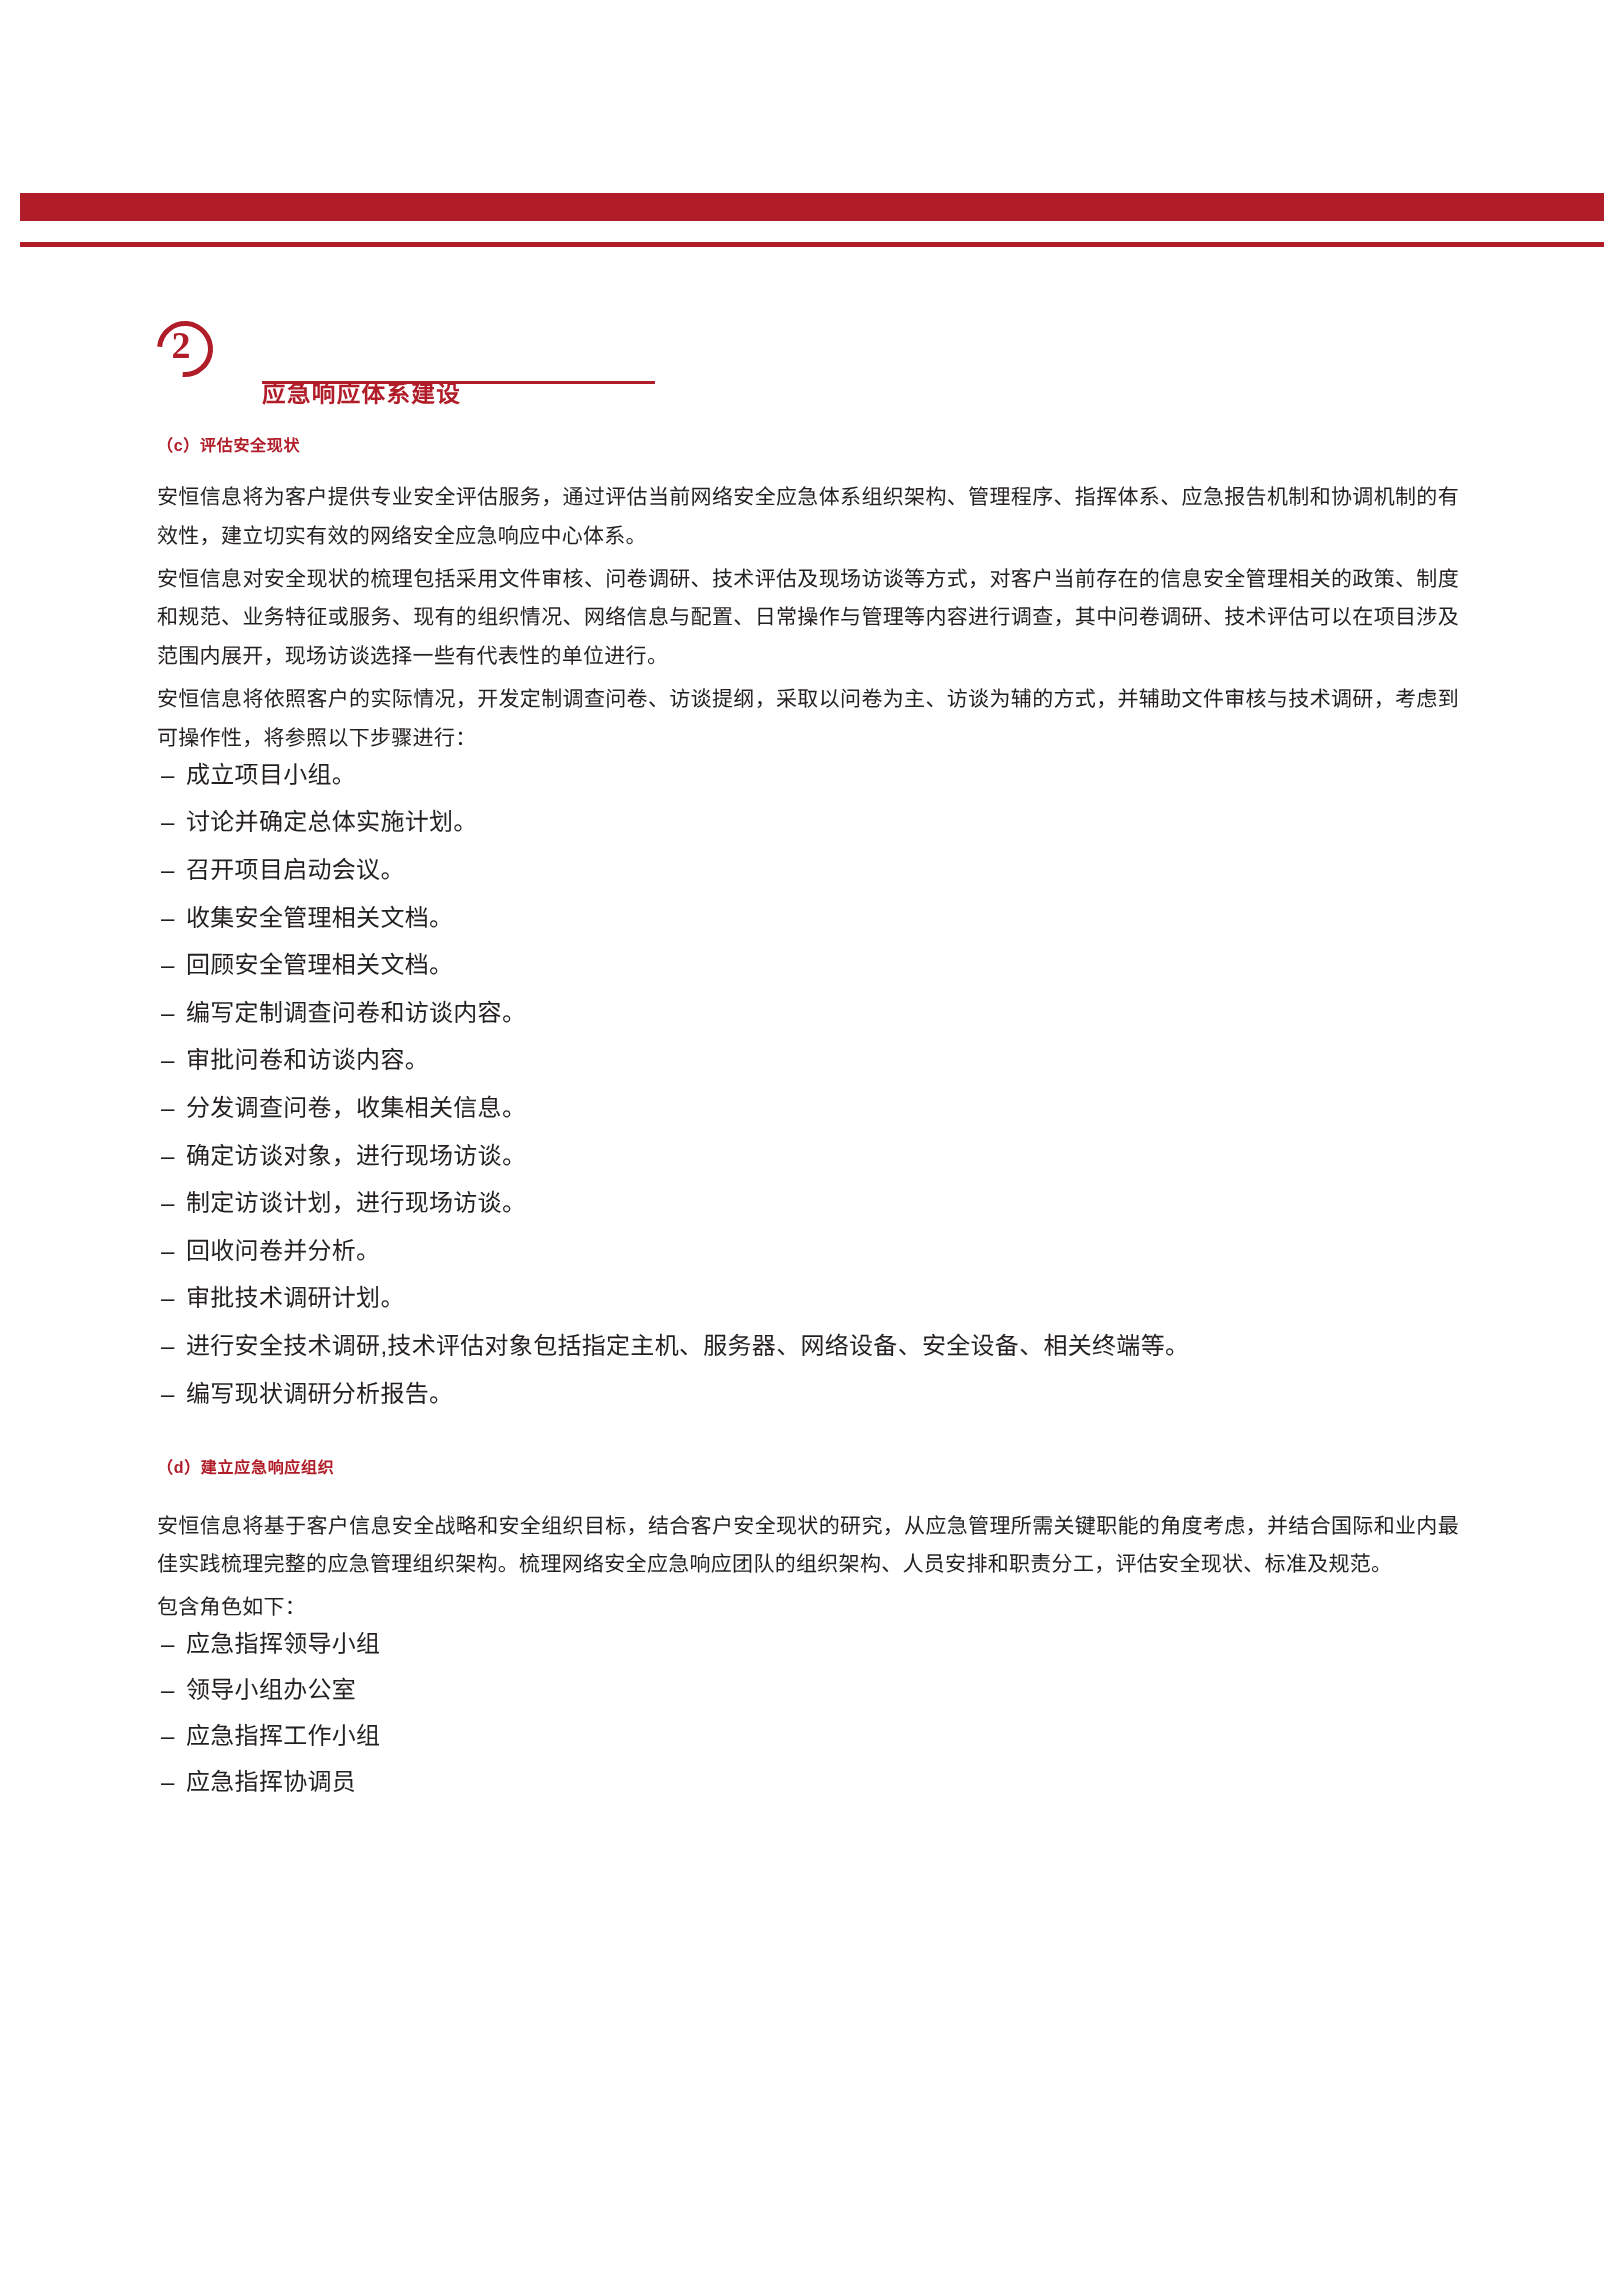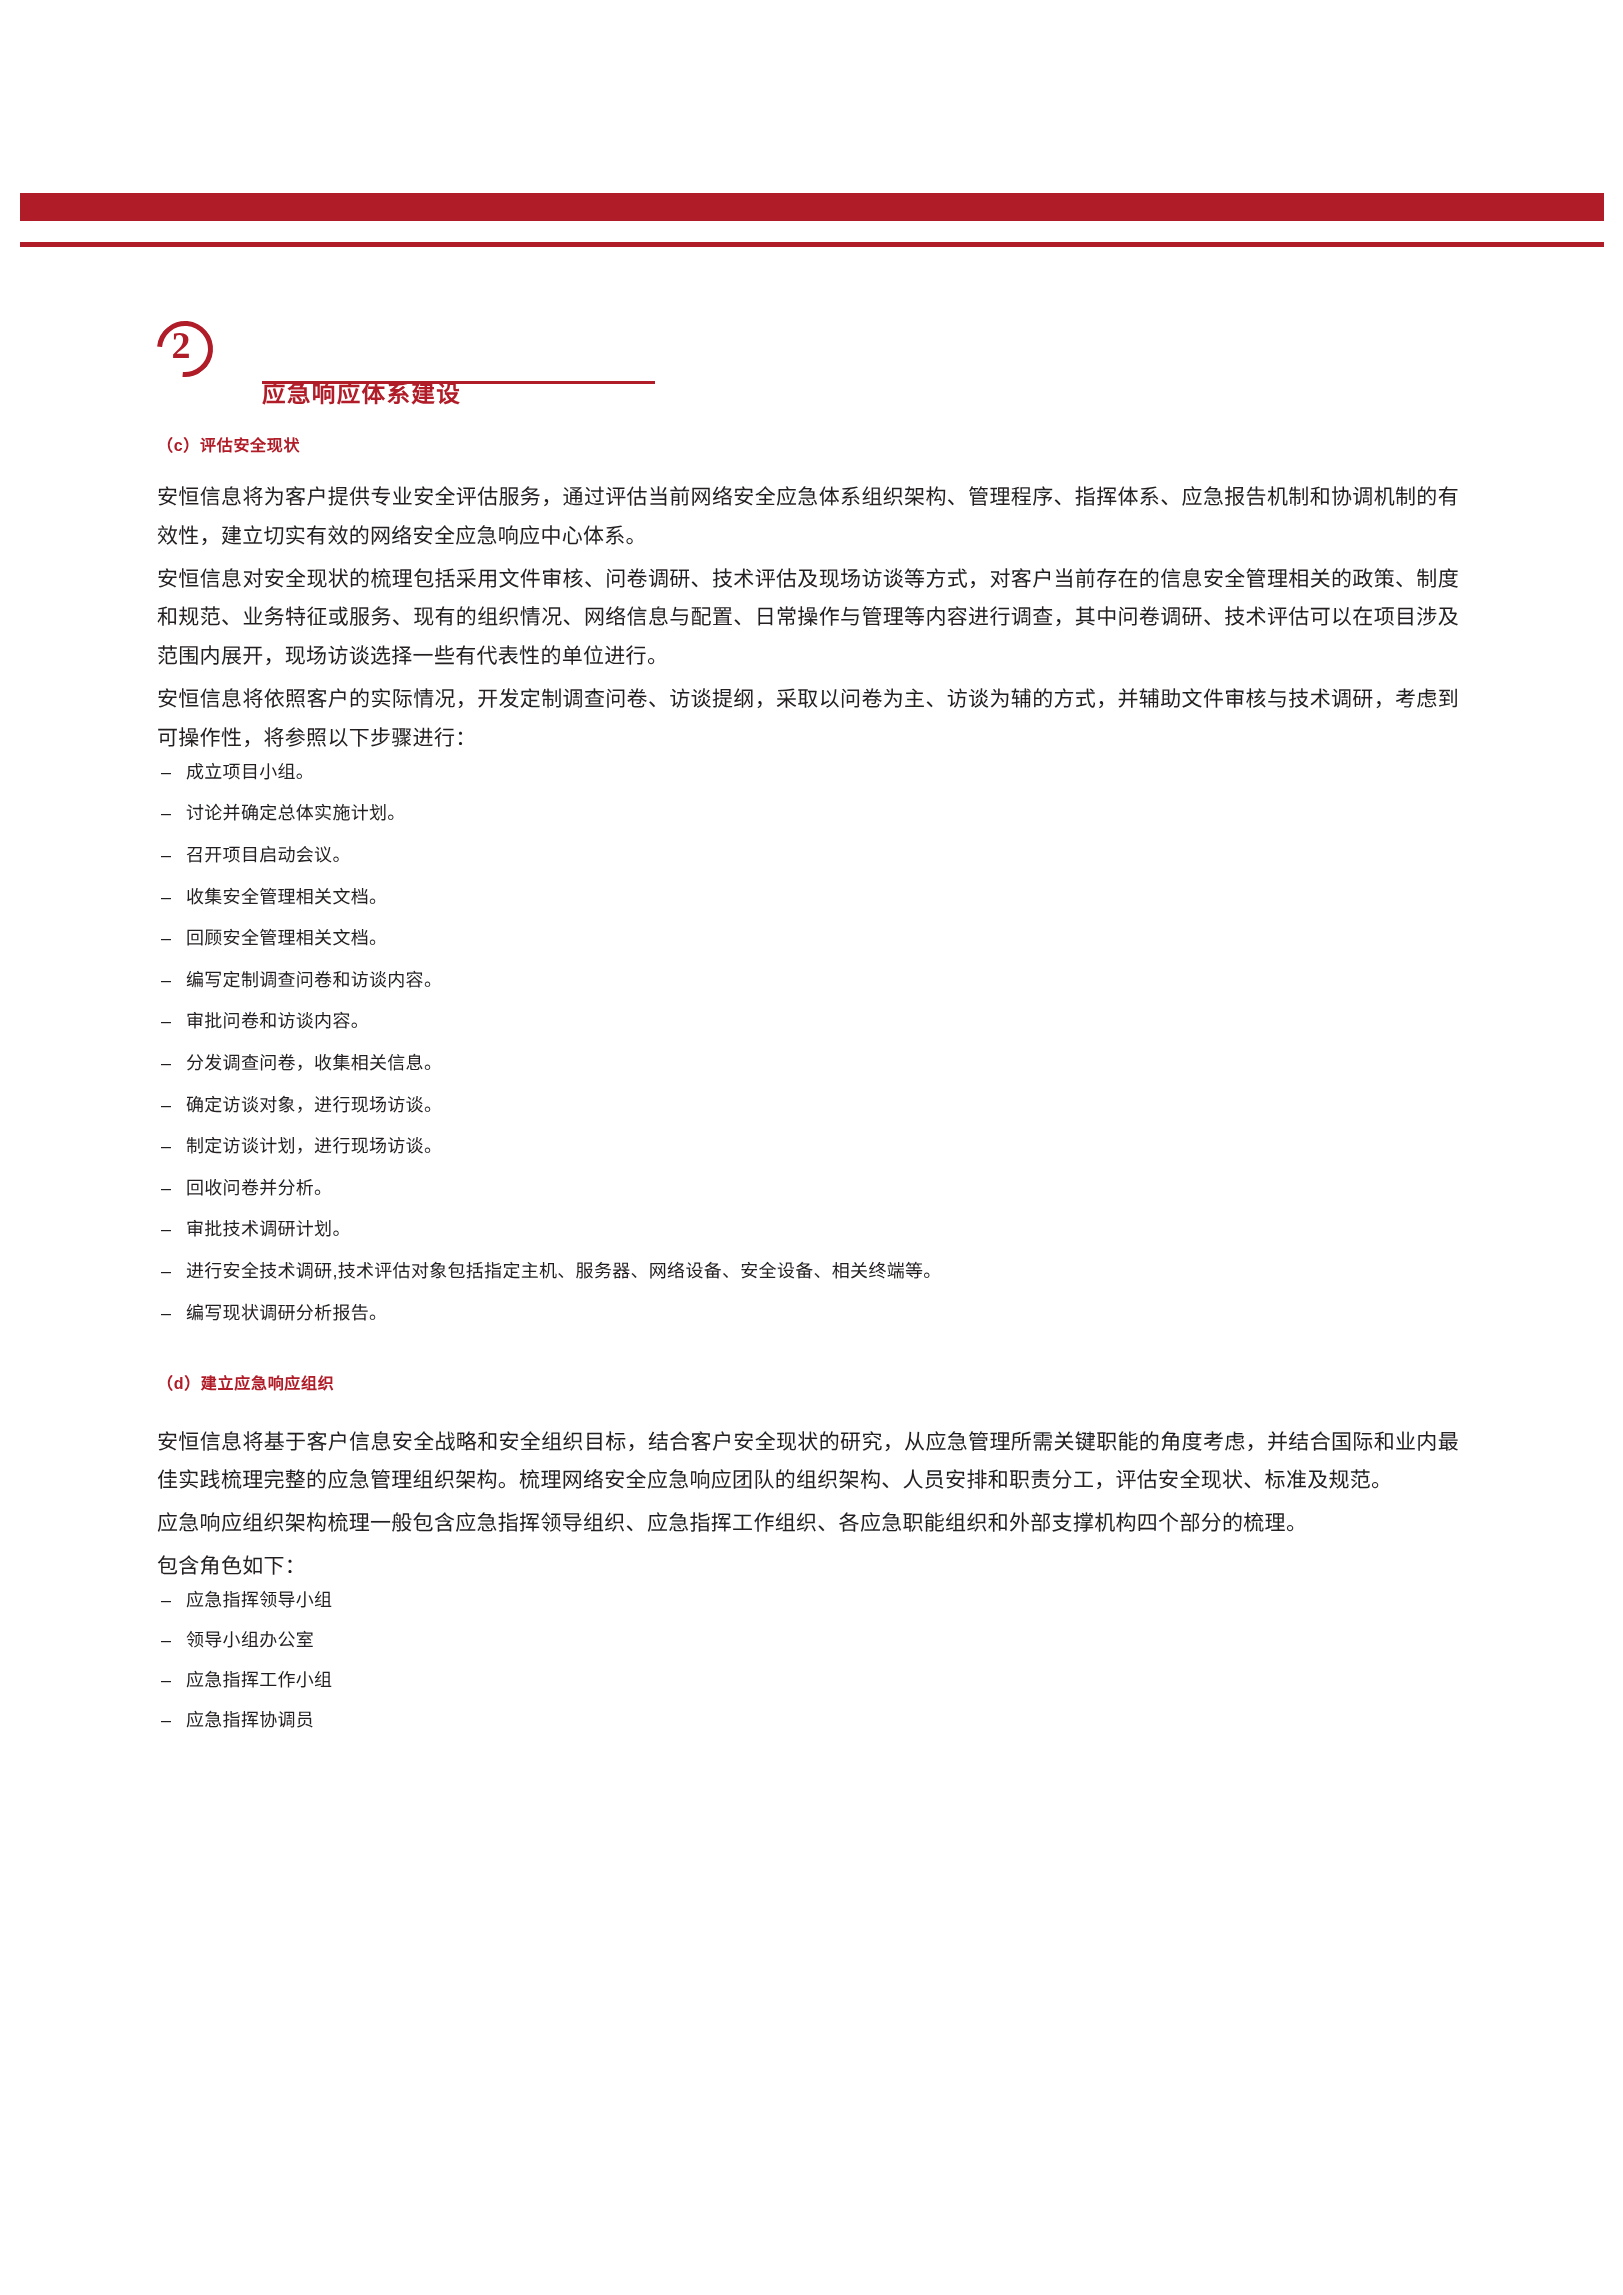--- a/index.html
+++ b/index.html
@@ -112,21 +112,21 @@
     color: #231f20;
     letter-spacing: 0.3px;
   }
 
   ul.dash-list {
     list-style: none;
     margin: 5.2px 0 0 0;
     padding: 0;
   }
   ul.dash-list li {
-    font-size: 18px;
+    font-size: 24px;
     line-height: 1.0;
     padding: 0 0 0 29px;
     margin: 0 0 23.6px 0;
     position: relative;
     color: #231f20;
     letter-spacing: 0.3px;
   }
   ul.dash-list li::before {
     content: "–";
     position: absolute;
@@ -170,21 +170,20 @@
     <li>确定访谈对象，进行现场访谈。</li>
     <li>制定访谈计划，进行现场访谈。</li>
     <li>回收问卷并分析。</li>
     <li>审批技术调研计划。</li>
     <li>进行安全技术调研,技术评估对象包括指定主机、服务器、网络设备、安全设备、相关终端等。</li>
     <li>编写现状调研分析报告。</li>
   </ul>
 
   <h2 class="sub-heading second">（d）建立应急响应组织</h2>
   <p class="para">安恒信息将基于客户信息安全战略和安全组织目标，结合客户安全现状的研究，从应急管理所需关键职能的角度考虑，并结合国际和业内最佳实践梳理完整的应急管理组织架构。梳理网络安全应急响应团队的组织架构、人员安排和职责分工，评估安全现状、标准及规范。</p>
-  <p class="para">应急响应组织架构梳理一般包含应急指挥领导组织、应急指挥工作组织、各应急职能组织和外部支撑机构四个部分的梳理。</p>
   <p class="para">包含角色如下：</p>
 
   <ul class="dash-list tight">
     <li>应急指挥领导小组</li>
     <li>领导小组办公室</li>
     <li>应急指挥工作小组</li>
     <li>应急指挥协调员</li>
   </ul>
 
 </div>

